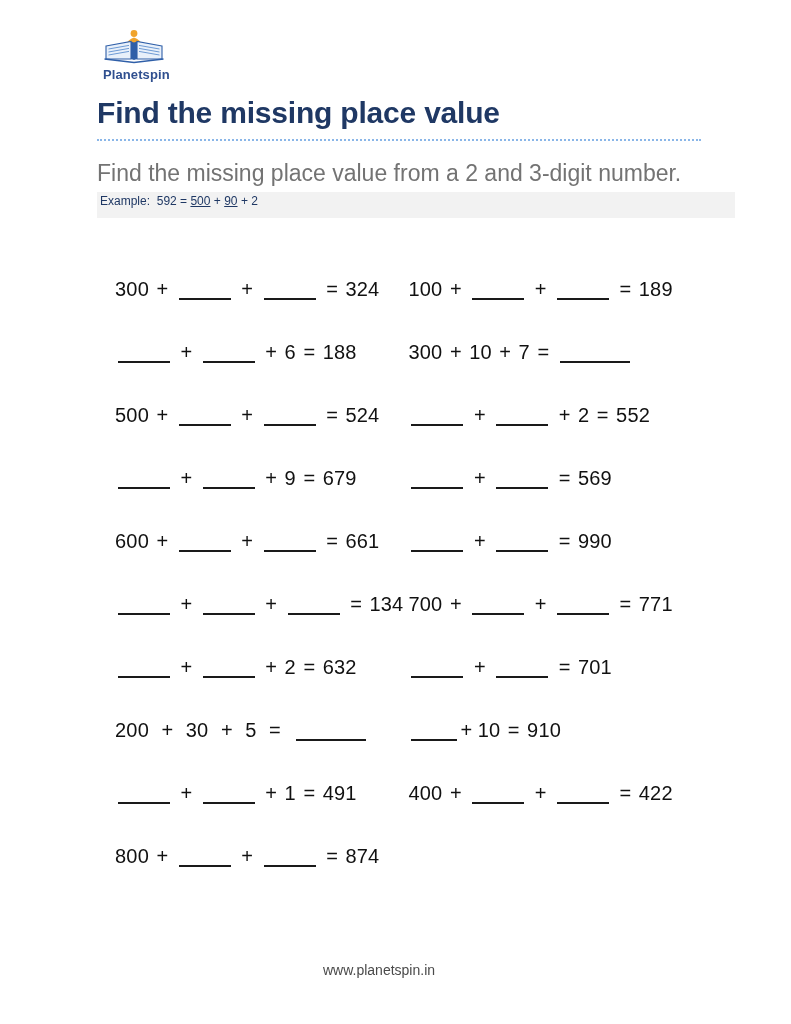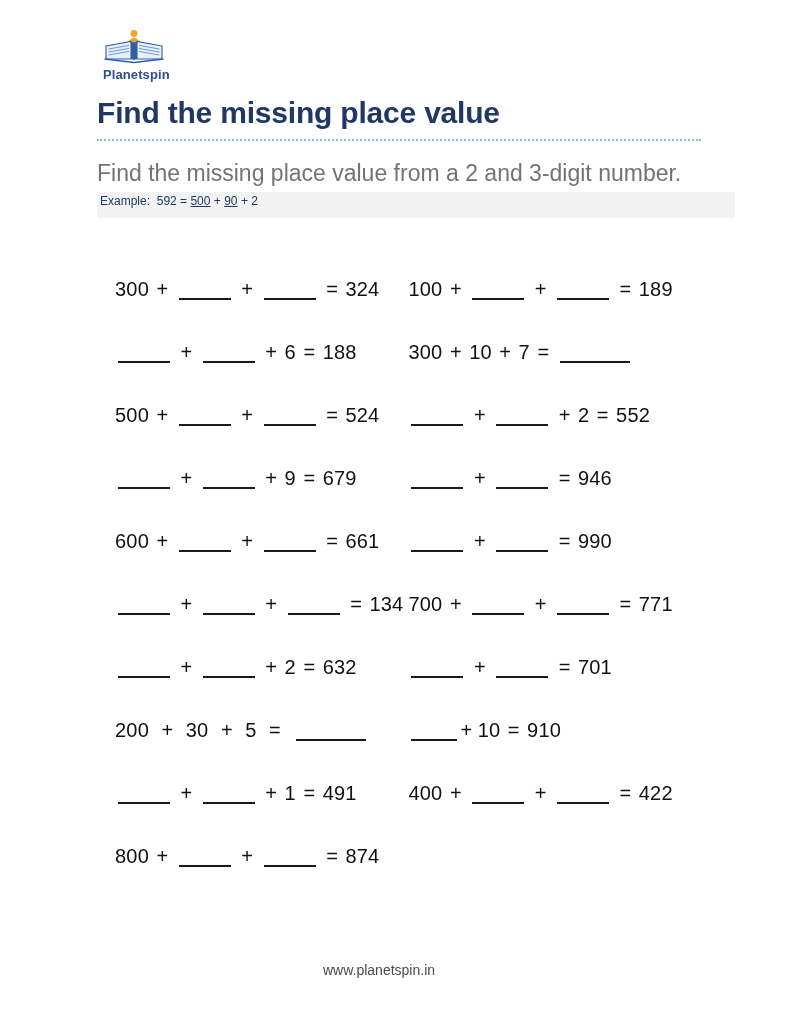--- a/index.html
+++ b/index.html
@@ -203,21 +203,21 @@
         <div class="problem"><span class="blank w-md"></span><span class="op"> + </span><span class="blank w-md"></span><span class="op"> + </span><span class="blank w-md"></span><span class="op"> = </span><span class="num">134</span></div>
         <div class="problem"><span class="blank w-md"></span><span class="op"> + </span><span class="blank w-md"></span><span class="op"> + </span><span class="num">2</span><span class="op"> = </span><span class="num">632</span></div>
         <div class="problem"><span class="num">200</span><span class="op-wide"> + </span><span class="num">30</span><span class="op-wide"> + </span><span class="num">5</span><span class="op-wide"> = </span><span class="blank w-lg"></span></div>
         <div class="problem"><span class="blank w-md"></span><span class="op"> + </span><span class="blank w-md"></span><span class="op"> + </span><span class="num">1</span><span class="op"> = </span><span class="num">491</span></div>
         <div class="problem"><span class="num">800</span><span class="op"> + </span><span class="blank w-md"></span><span class="op"> + </span><span class="blank w-md"></span><span class="op"> = </span><span class="num">874</span></div>
       </div>
     <div class="col col-right" id="col-right">
         <div class="problem"><span class="num">100</span><span class="op"> + </span><span class="blank w-md"></span><span class="op"> + </span><span class="blank w-md"></span><span class="op"> = </span><span class="num">189</span></div>
         <div class="problem"><span class="num">300</span><span class="op"> + </span><span class="num">10</span><span class="op"> + </span><span class="num">7</span><span class="op"> = </span><span class="blank w-lg"></span></div>
         <div class="problem"><span class="blank w-md"></span><span class="op"> + </span><span class="blank w-md"></span><span class="op"> + </span><span class="num">2</span><span class="op"> = </span><span class="num">552</span></div>
-        <div class="problem"><span class="blank w-md"></span><span class="op"> + </span><span class="blank w-md"></span><span class="op"> = </span><span class="num">946</span></div>
+        <div class="problem"><span class="blank w-md"></span><span class="op"> + </span><span class="blank w-md"></span><span class="op"> = </span><span class="num">569</span></div>
         <div class="problem"><span class="blank w-md"></span><span class="op"> + </span><span class="blank w-md"></span><span class="op"> = </span><span class="num">990</span></div>
         <div class="problem"><span class="num">700</span><span class="op"> + </span><span class="blank w-md"></span><span class="op"> + </span><span class="blank w-md"></span><span class="op"> = </span><span class="num">771</span></div>
         <div class="problem"><span class="blank w-md"></span><span class="op"> + </span><span class="blank w-md"></span><span class="op"> = </span><span class="num">701</span></div>
         <div class="problem"><span class="blank w-sm"></span><span>+ </span><span class="num">10</span><span class="op"> = </span><span class="num">910</span></div>
         <div class="problem"><span class="num">400</span><span class="op"> + </span><span class="blank w-md"></span><span class="op"> + </span><span class="blank w-md"></span><span class="op"> = </span><span class="num">422</span></div>
       </div>
   </div>
 
   <div class="footer">www.planetspin.in</div>
 

